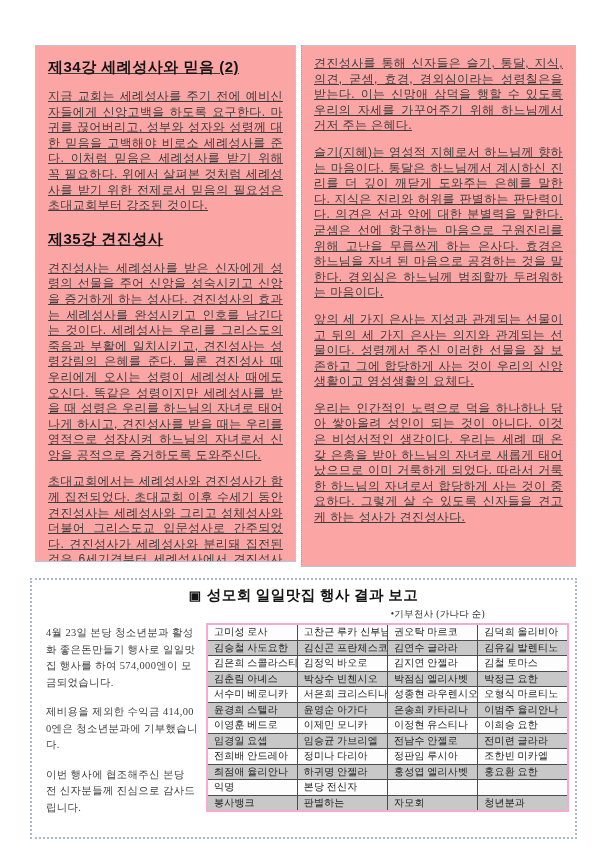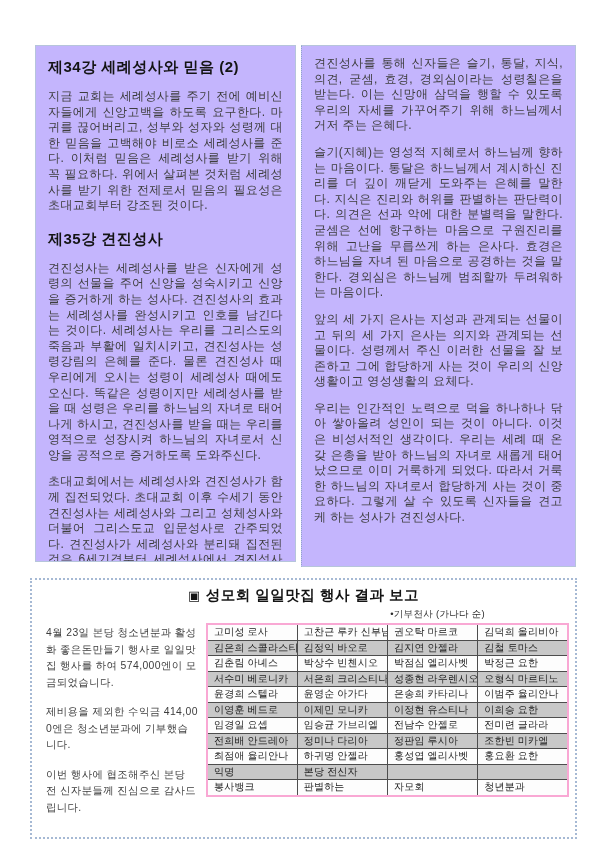--- a/index.html
+++ b/index.html
@@ -10,21 +10,22 @@
     color:#3d3d3d;
     position:relative;
     overflow:hidden;
   }
   .frame{
     position:absolute;
     border:1px solid #b6c5db;
     padding:10px 12px;
     box-sizing:border-box;
     overflow:hidden;
-    background:#c4b5fd;
+    background:#fca5a5;
+    text-decoration:underline;
   }
   #left-frame{left:35px;top:45px;width:261px;height:517px;}
   #right-frame{left:301px;top:45px;width:275px;height:522px;border-left:1px dotted #8fa6c8;}
   .section-title{
     font-size:15px;
     font-weight:bold;
     color:#141414;
     margin:2px 0 12px 0;
     letter-spacing:0.5px;
   }
@@ -35,20 +36,21 @@
     text-align:justify;
     word-break:break-all;
     margin:0 0 11px 0;
   }
   #report-box{
     position:absolute;
     left:30px;top:578px;width:547px;height:261px;
     border:2px dotted #a6b9d4;
     box-sizing:border-box;
     background:#ffffff;
+    font-family:Liberation Serif, serif;
   }
   .report-title{
     text-align:center;
     font-weight:bold;
     font-size:14.5px;
     color:#141414;
     margin-top:6px;
     letter-spacing:0.5px;
   }
   .report-title .marker{font-size:13px;margin-right:5px;}
@@ -133,20 +135,26 @@
       </div>
     <table class="donor-table">
       <tbody>
           <tr>
             <td>고미성 로사</td>
             <td>고찬근 루카 신부님</td>
             <td>권오탁 마르코</td>
             <td>김덕희 올리비아</td>
           </tr>
           <tr>
+            <td>김승철 사도요한</td>
+            <td>김신곤 프란체스코</td>
+            <td>김연수 글라라</td>
+            <td>김유길 발렌티노</td>
+          </tr>
+          <tr>
             <td>김은희 스콜라스티카</td>
             <td>김정익 바오로</td>
             <td>김지연 안젤라</td>
             <td>김철 토마스</td>
           </tr>
           <tr>
             <td>김춘림 아녜스</td>
             <td>박상수 빈첸시오</td>
             <td>박점심 엘리사벳</td>
             <td>박정근 요한</td>

